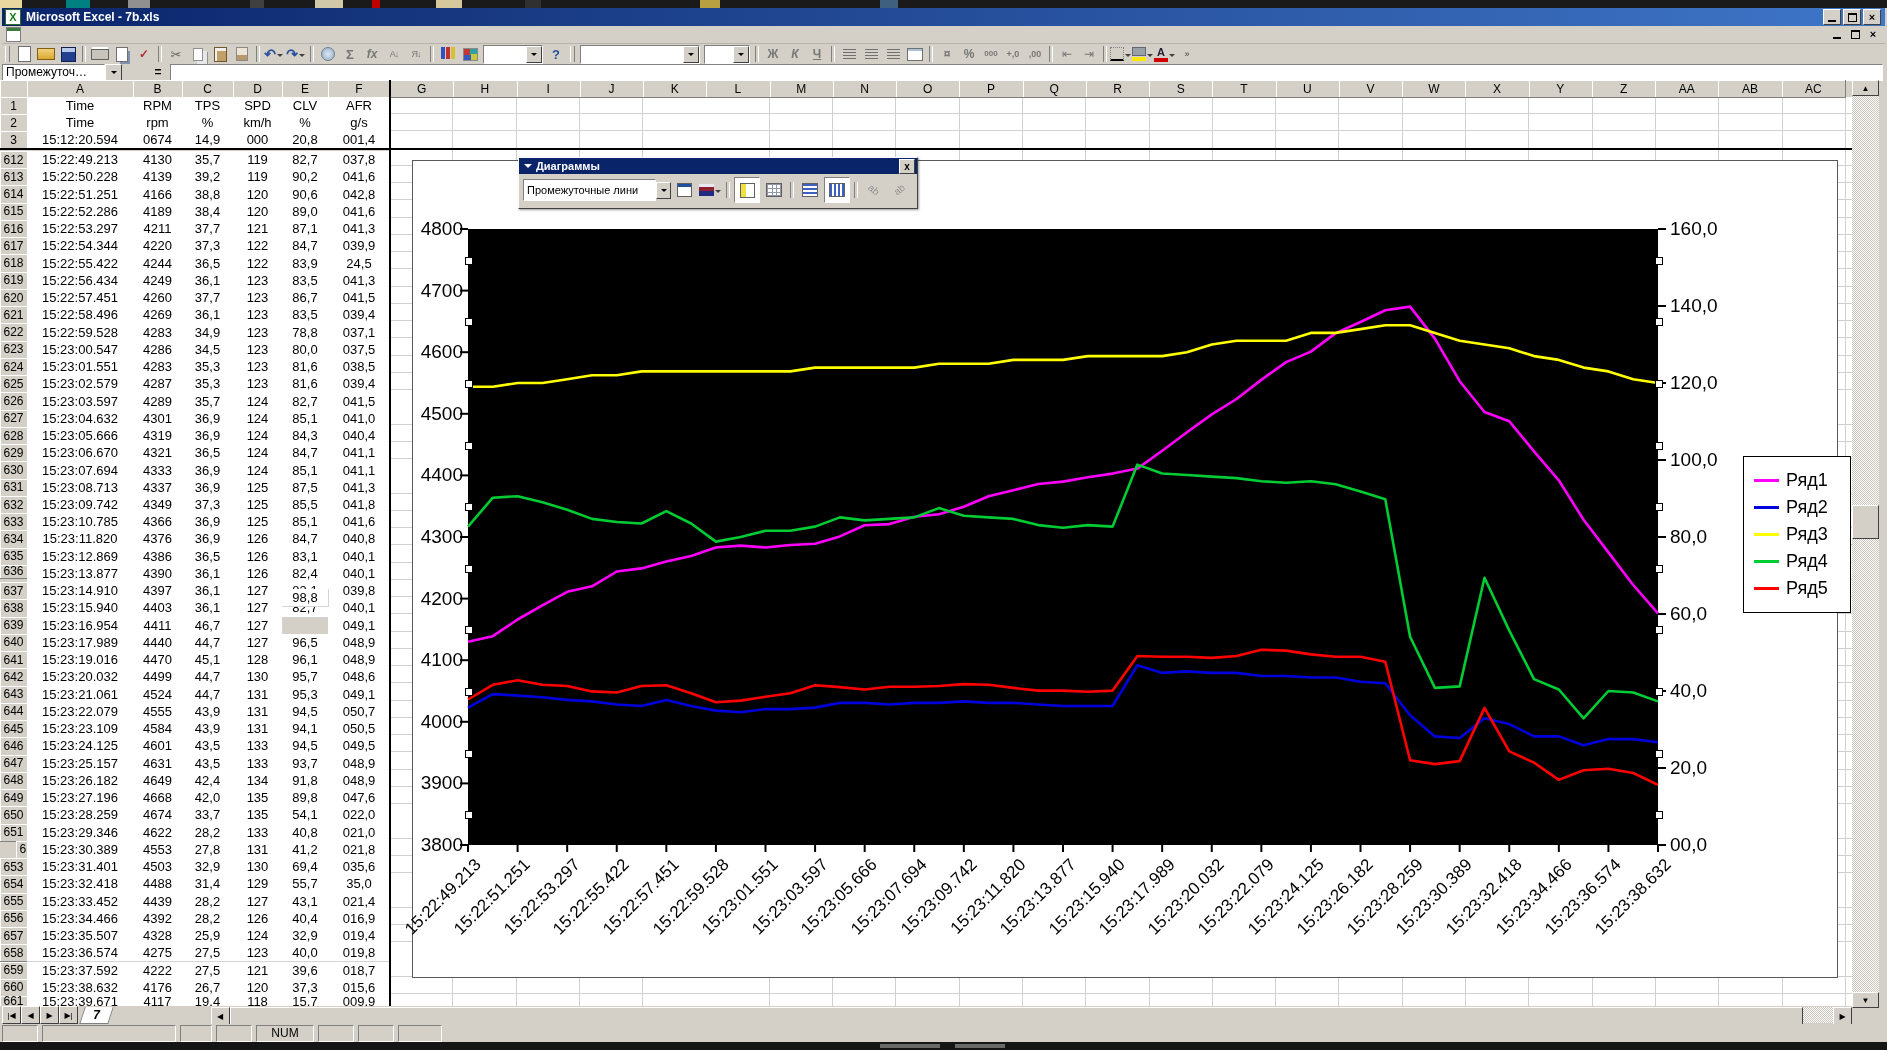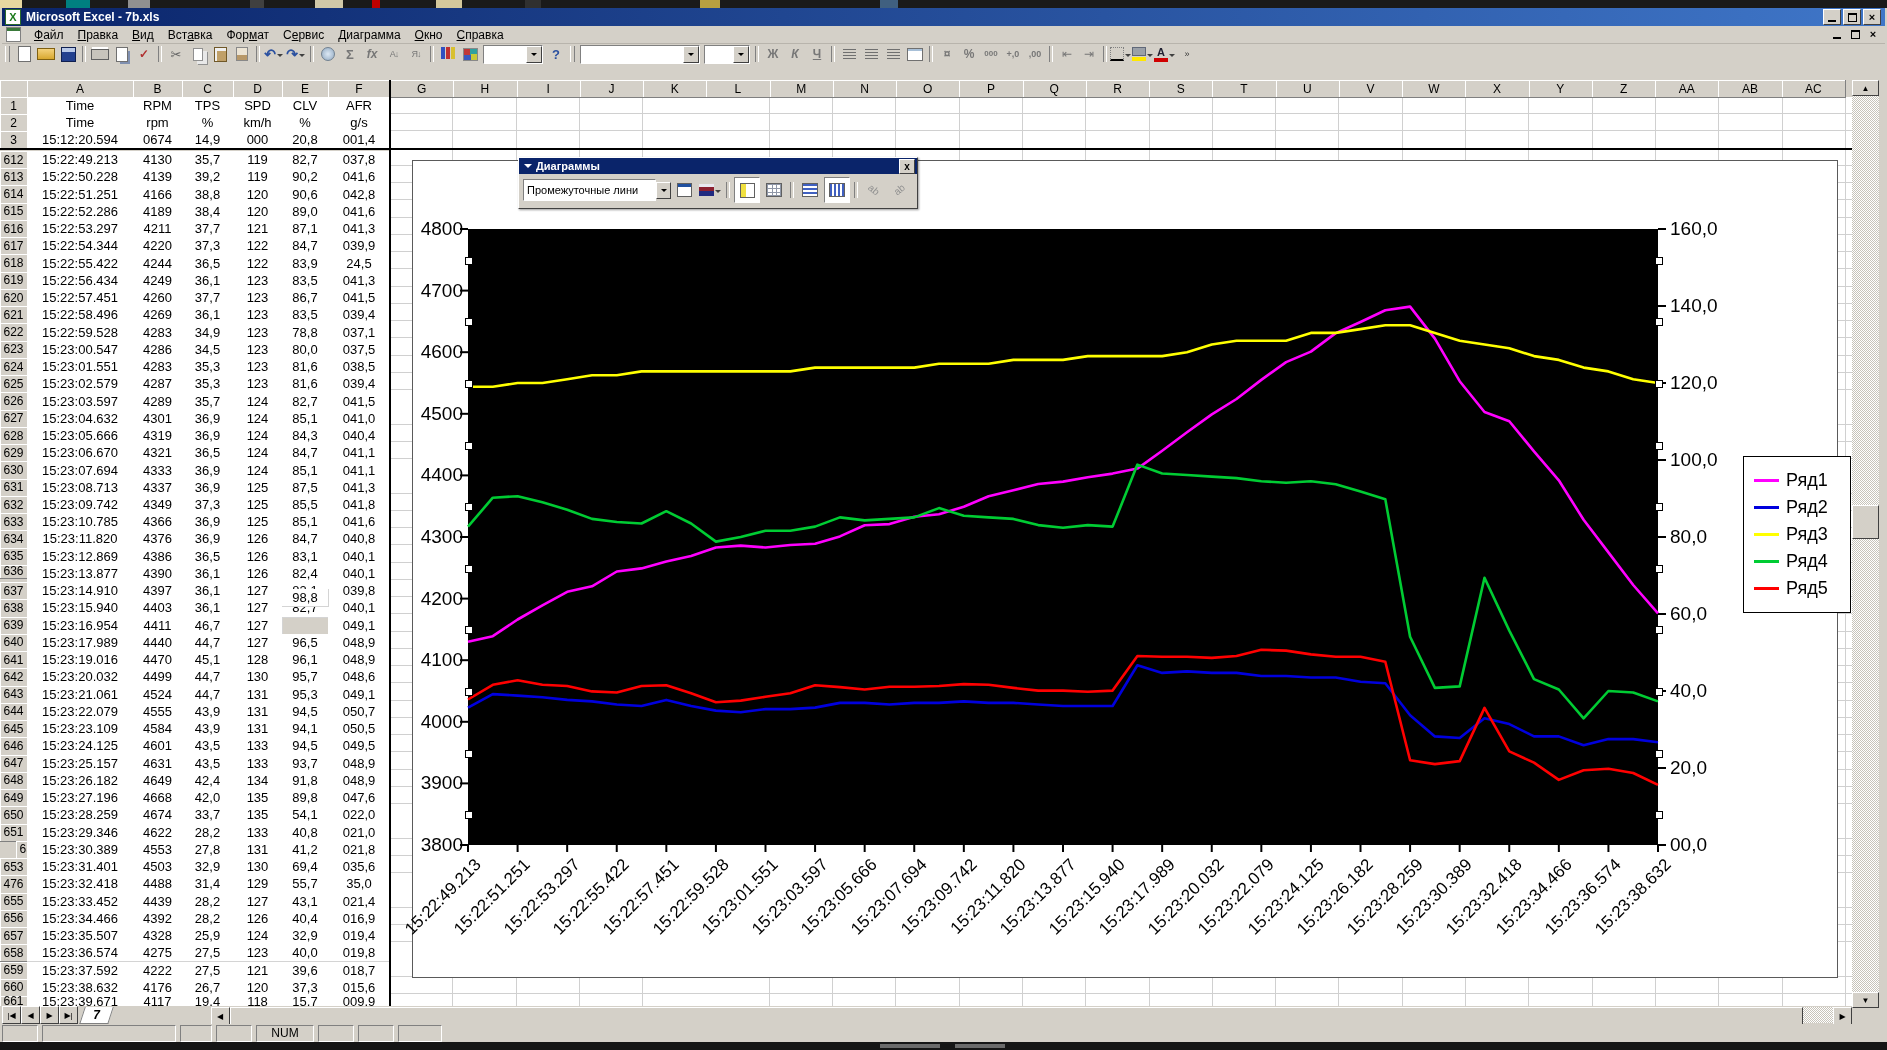--- a/index.html
+++ b/index.html
@@ -181,31 +181,20 @@
         </span>
       <span class="wb">
           <span class="rest"></span>
         </span>
       <span class="wb wb-x">×</span>
     </span>
   </div>
 
   <div class="a" id="menubar">
     <span class="sheet-ico"></span>
-    <span id="menus" style="display:flex;">
-        <span class="menuitem"><u>Ф</u>айл</span>
-        <span class="menuitem"><u>П</u>равка</span>
-        <span class="menuitem"><u>В</u>ид</span>
-        <span class="menuitem">Вст<u>а</u>вка</span>
-        <span class="menuitem">Фор<u>м</u>ат</span>
-        <span class="menuitem">С<u>е</u>рвис</span>
-        <span class="menuitem"><u>Д</u>иаграмма</span>
-        <span class="menuitem"><u>О</u>кно</span>
-        <span class="menuitem"><u>С</u>правка</span>
-      </span>
     <span class="winbtns" style="margin-left:auto;">
       <span class="wb">
           <span class="bar"></span>
         </span>
       <span class="wb">
           <span class="rest"></span>
         </span>
       <span class="wb wb-x">×</span>
     </span>
   </div>
@@ -346,20 +335,26 @@
       </div>
       <div class="tbtn">
         <div class="icn I-font-color-icon">А</div>
         <div class="tarr"></div>
       </div>
       <div class="tbtn">
         <div class="icn I-more-buttons-icon">»</div>
       </div>
     </div>
 
+  <div class="a" id="formulabar">
+    <span id="namebox">Промежуточ…</span>
+    <span id="name-arrow"></span>
+    <span id="eqbtn">=</span>
+    <span id="fxfield"></span>
+  </div>
 
   <div class="a" id="gridlayer"></div>
   <div id="sheet-dyn">
       <div class="colhdr a" style="left: 0px; top: 80px; width: 28px; height: 18px;"></div>
       <div class="colhdr a" style="left: 27px; top: 80px; width: 107px; height: 18px;">A</div>
       <div class="colhdr a" style="left: 133px; top: 80px; width: 50px; height: 18px;">B</div>
       <div class="colhdr a" style="left: 182px; top: 80px; width: 52px; height: 18px;">C</div>
       <div class="colhdr a" style="left: 233px; top: 80px; width: 50px; height: 18px;">D</div>
       <div class="colhdr a" style="left: 282px; top: 80px; width: 47px; height: 18px;">E</div>
       <div class="colhdr a" style="left: 328px; top: 80px; width: 63px; height: 18px;">F</div>
@@ -694,21 +689,21 @@
       <div class="cell a" style="left: 233px; top: 840.796px; width: 50px; height: 18.2449px;">131</div>
       <div class="cell a" style="left: 282px; top: 840.796px; width: 47px; height: 18.2449px;">41,2</div>
       <div class="cell a" style="left: 328px; top: 840.796px; width: 63px; height: 18.2449px;">021,8</div>
       <div class="rowhdr a" style="left: 0px; top: 858.041px; width: 28px; height: 18.2449px;">653</div>
       <div class="cell a" style="left: 27px; top: 858.041px; width: 107px; height: 18.2449px;">15:23:31.401</div>
       <div class="cell a" style="left: 133px; top: 858.041px; width: 50px; height: 18.2449px;">4503</div>
       <div class="cell a" style="left: 182px; top: 858.041px; width: 52px; height: 18.2449px;">32,9</div>
       <div class="cell a" style="left: 233px; top: 858.041px; width: 50px; height: 18.2449px;">130</div>
       <div class="cell a" style="left: 282px; top: 858.041px; width: 47px; height: 18.2449px;">69,4</div>
       <div class="cell a" style="left: 328px; top: 858.041px; width: 63px; height: 18.2449px;">035,6</div>
-      <div class="rowhdr a" style="left: 0px; top: 875.286px; width: 28px; height: 18.2449px;">476</div>
+      <div class="rowhdr a" style="left: 0px; top: 875.286px; width: 28px; height: 18.2449px;">654</div>
       <div class="cell a" style="left: 27px; top: 875.286px; width: 107px; height: 18.2449px;">15:23:32.418</div>
       <div class="cell a" style="left: 133px; top: 875.286px; width: 50px; height: 18.2449px;">4488</div>
       <div class="cell a" style="left: 182px; top: 875.286px; width: 52px; height: 18.2449px;">31,4</div>
       <div class="cell a" style="left: 233px; top: 875.286px; width: 50px; height: 18.2449px;">129</div>
       <div class="cell a" style="left: 282px; top: 875.286px; width: 47px; height: 18.2449px;">55,7</div>
       <div class="cell a" style="left: 328px; top: 875.286px; width: 63px; height: 18.2449px;">35,0</div>
       <div class="rowhdr a" style="left: 0px; top: 892.531px; width: 28px; height: 18.2449px;">655</div>
       <div class="cell a" style="left: 27px; top: 892.531px; width: 107px; height: 18.2449px;">15:23:33.452</div>
       <div class="cell a" style="left: 133px; top: 892.531px; width: 50px; height: 18.2449px;">4439</div>
       <div class="cell a" style="left: 182px; top: 892.531px; width: 52px; height: 18.2449px;">28,2</div>

